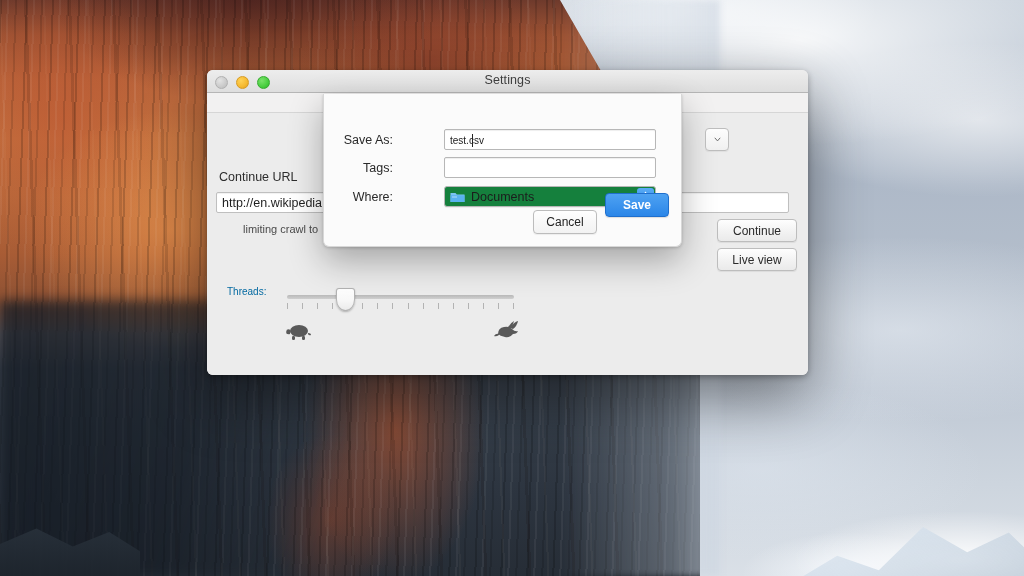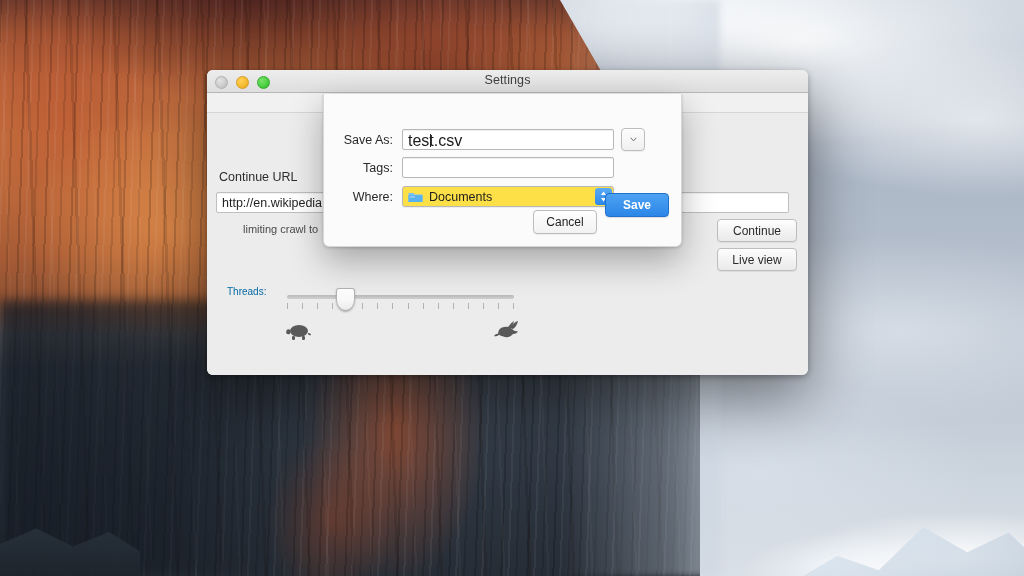--- a/index.html
+++ b/index.html
@@ -189,49 +189,49 @@
 
   
   #save-sheet{
     position:absolute;left:116px;top:-19px;width:357px;height:152px;
     background:#fbfbfb;
     border-radius:0 0 6px 6px;
     box-shadow:0 14px 34px rgba(0,0,0,.30), 0 1px 3px rgba(0,0,0,.18);
     border:1px solid #d7d7d7;border-top:none;
     z-index:20;
   }
-  .sheet-row{position:absolute;display:flex;align-items:center;}
+  .sheet-row{position:absolute;display:flex;align-items:center;gap:42px;}
   .sheet-label{
     width:78px;text-align:right;font-size:12.5px;color:#2a2a2a;
     padding-right:9px;box-sizing:border-box;
   }
   .sheet-input{
     width:212px;height:21px;background:#fff;border:1px solid #b7b7b7;
     border-radius:2px;box-shadow:inset 0 1px 1px rgba(0,0,0,.07);
-    font-size:16px;color:#1a1a1a;line-height:21px;padding-left:5px;
+    font-size:10px;color:#1a1a1a;line-height:21px;padding-left:5px;
     box-sizing:border-box;position:relative;white-space:nowrap;overflow:hidden;
   }
   .caret{
     position:absolute;width:1px;height:13px;background:#222;top:4px;left:27px;
   }
   #row-saveas{left:0;top:34px;}
   #row-tags{left:0;top:63px;}
   #row-where{left:0;top:92px;}
 
   #expand-button{
     margin-left:7px;width:22px;height:21px;
     background:linear-gradient(180deg,#fdfdfd,#f0f0f0);
     border:1px solid #bdbdbd;border-radius:4px;
     display:flex;align-items:center;justify-content:center;
     box-shadow:0 1px 1px rgba(0,0,0,.06);
   }
   .chev{display:block;width:7px;height:7px;}
 
   .where-popup{
-    width:212px;height:21px;background:#fde047;
+    width:212px;height:21px;background:#15803d;
     border:1px solid #b7b7b7;border-radius:3px;
     display:flex;align-items:center;position:relative;
     box-shadow:0 1px 1px rgba(0,0,0,.06);
     box-sizing:border-box;
   }
   .folder-ico{width:15px;height:12px;margin-left:5px;flex:0 0 auto;}
   .where-text{font-size:12.5px;color:#1c1c1c;margin-left:6px;}
   .popup-arrows{
     position:absolute;right:1px;top:1px;width:17px;height:17px;
     background:linear-gradient(180deg,#5aacf5,#2d87e8);

